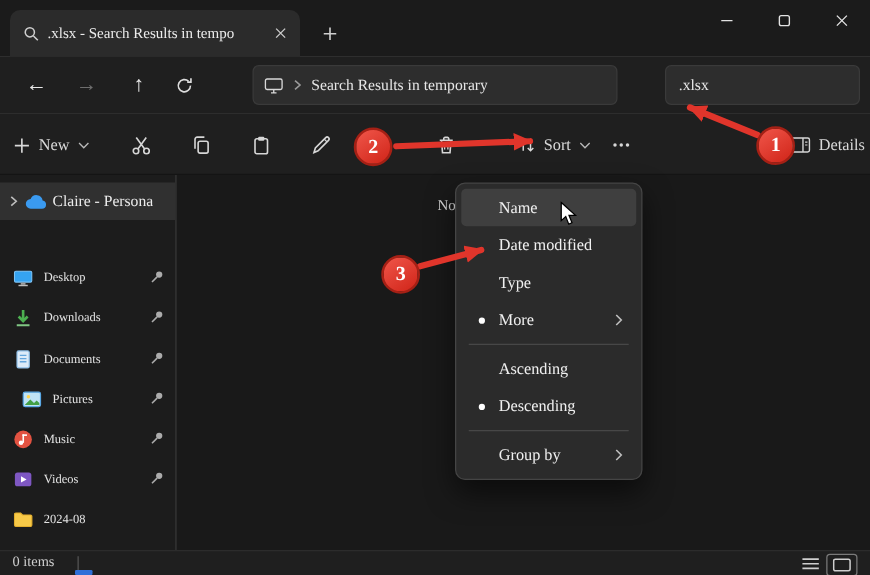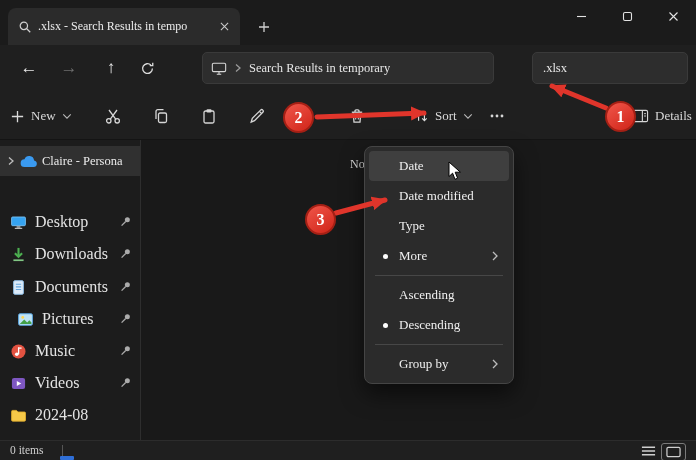--- a/index.html
+++ b/index.html
@@ -35,21 +35,21 @@
   .ibtn{width:34px;}
 
   
   #sidebar{position:absolute;left:0;top:140px;width:140px;height:300px;background:#1c1c1c;overflow:hidden;}
   #main{position:absolute;left:141px;top:140px;width:555px;height:300px;background:#191919;}
   #vdivider{position:absolute;left:140px;top:140px;width:1px;height:300px;background:#2e2e2e;}
   .side-root{position:absolute;left:0;top:6px;width:140px;height:30px;background:#303030;
              display:flex;align-items:center;gap:4px;padding-left:6px;box-sizing:border-box;}
   .side-root .lbl{font-size:12.5px;color:#ececec;white-space:nowrap;overflow:hidden;}
   .srow{position:absolute;left:0;width:140px;height:30px;display:flex;align-items:center;box-sizing:border-box;padding-left:36px;border-radius:4px;}
-  .srow .lbl{font-size:16px;color:#e3e3e3;margin-left:8px;white-space:nowrap;overflow:hidden;flex:1;}
+  .srow .lbl{font-size:10px;color:#e3e3e3;margin-left:8px;white-space:nowrap;overflow:hidden;flex:1;}
   .srow .icon{width:17px;height:17px;flex:0 0 auto;margin-left:-26px;}
   .pin{position:absolute;right:8px;top:8px;}
   #empty-text{position:absolute;left:350px;top:157px;font-size:12px;color:#d6d6d6;white-space:nowrap;width:14px;overflow:hidden;}
 
   
   #sortmenu{position:absolute;left:364px;top:146px;width:150px;background:#2b2b2b;border:1px solid #454545;
             border-radius:8px;box-shadow:0 10px 22px rgba(0,0,0,.55);padding:4px 0;box-sizing:border-box;z-index:50;}
   .mi{position:relative;height:30px;margin:0 4px;border-radius:4px;display:flex;align-items:center;
       padding-left:30px;font-size:13px;color:#f0f0f0;}
   .mi.hl{background:#3f3f3f;}
@@ -344,21 +344,21 @@
     </div>
   </div>
 
   <div id="vdivider"></div>
 
   <div id="main"></div>
   <div id="empty-text">No</div>
 
   <div id="sortmenu">
     <div class="mi hl">
-      <span>Date</span>
+      <span>Name</span>
     </div>
     <div class="mi">
       <span>Date modified</span>
     </div>
     <div class="mi">
       <span>Type</span>
     </div>
     <div class="mi">
       <span class="dot"></span>
       <span>More</span>

